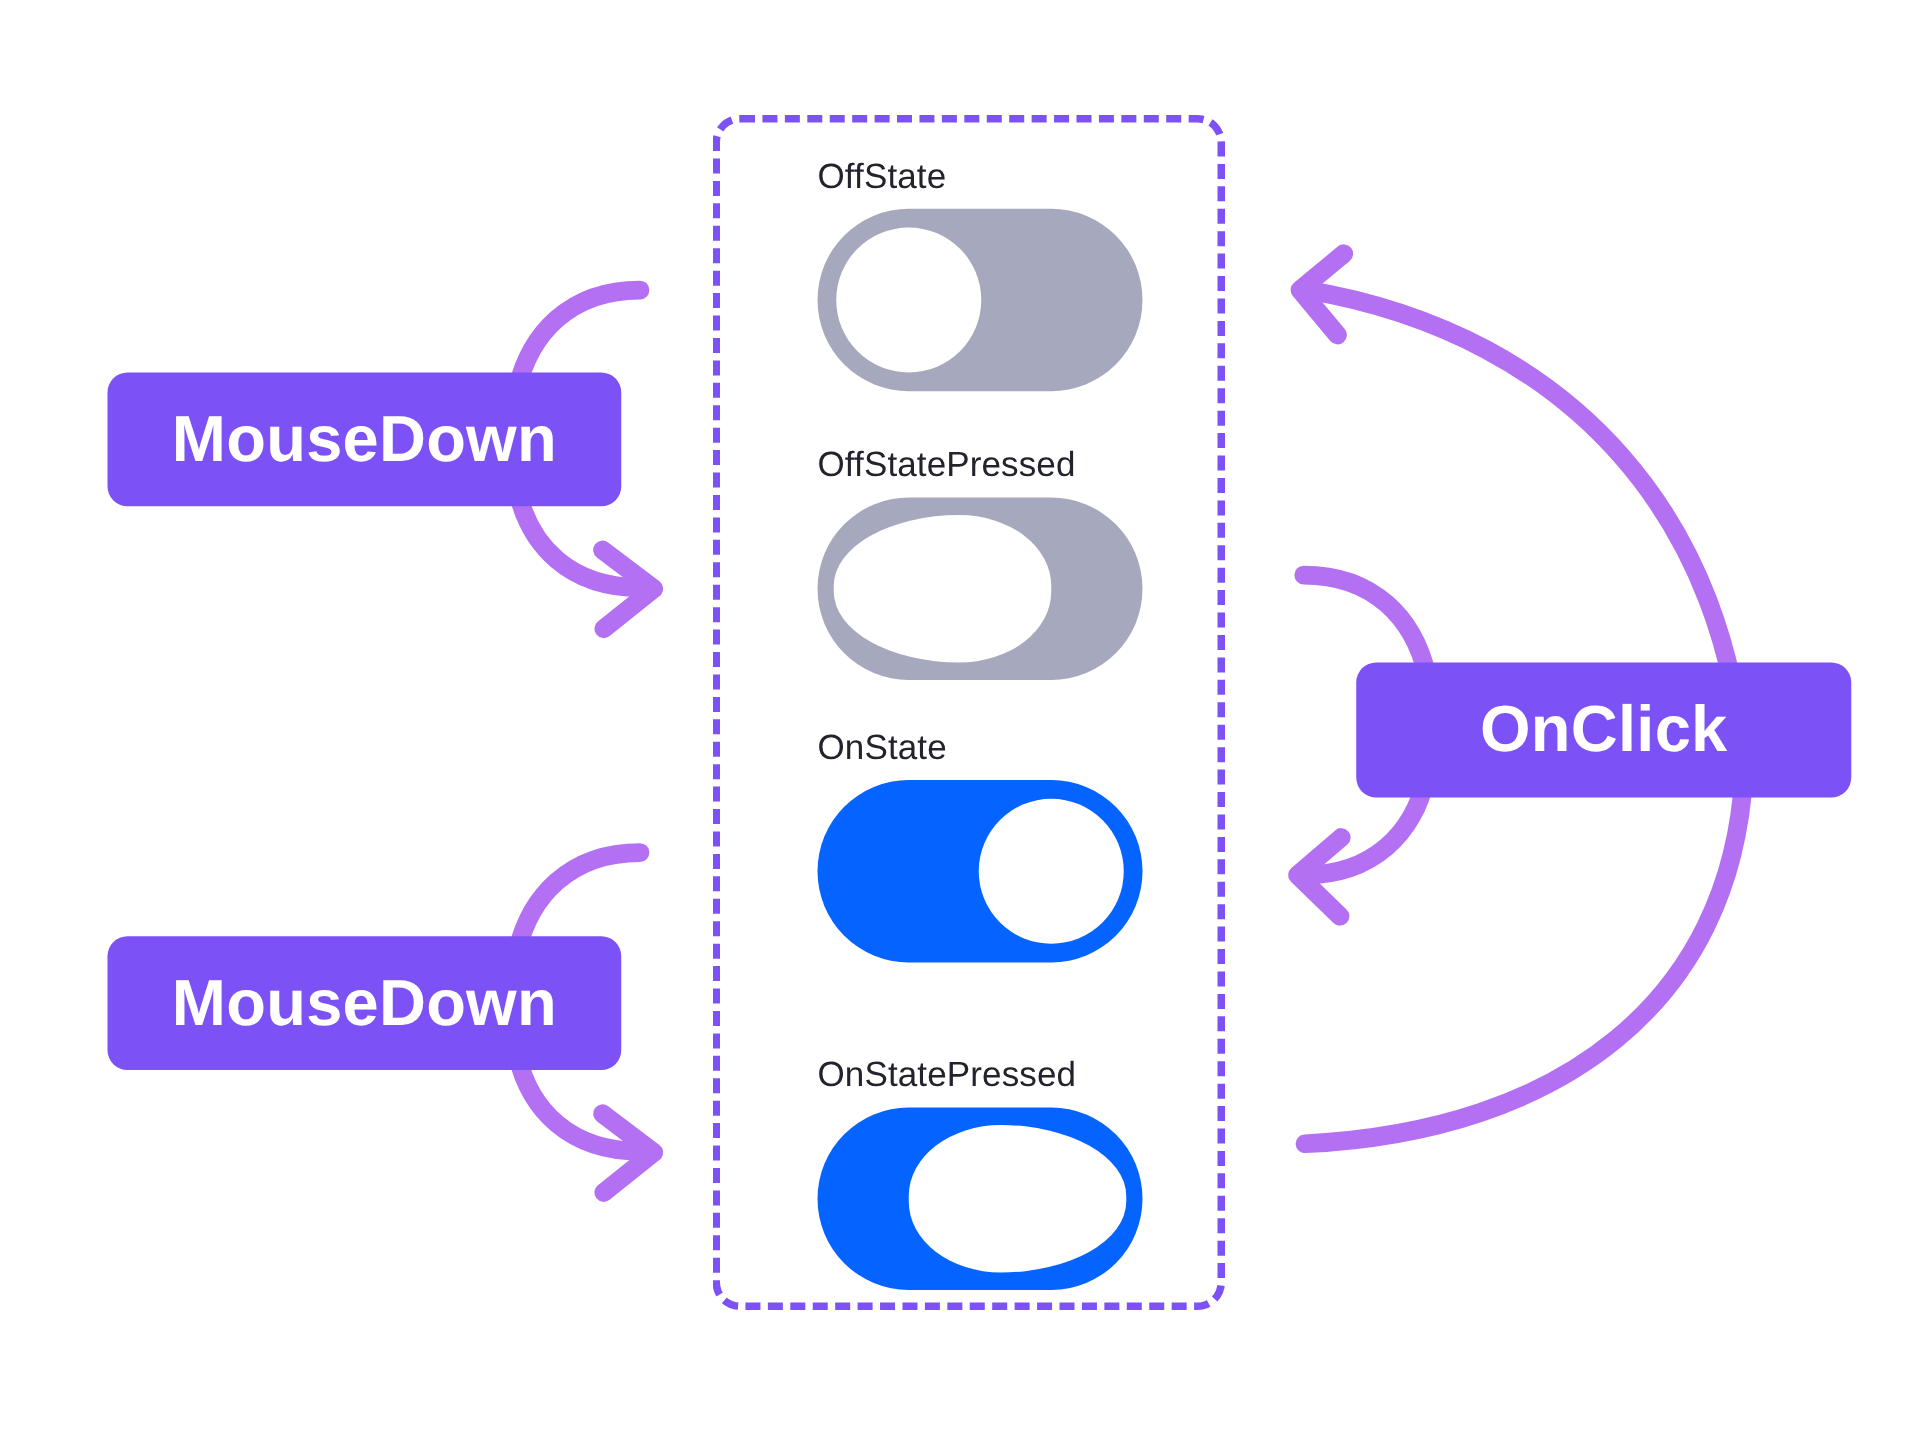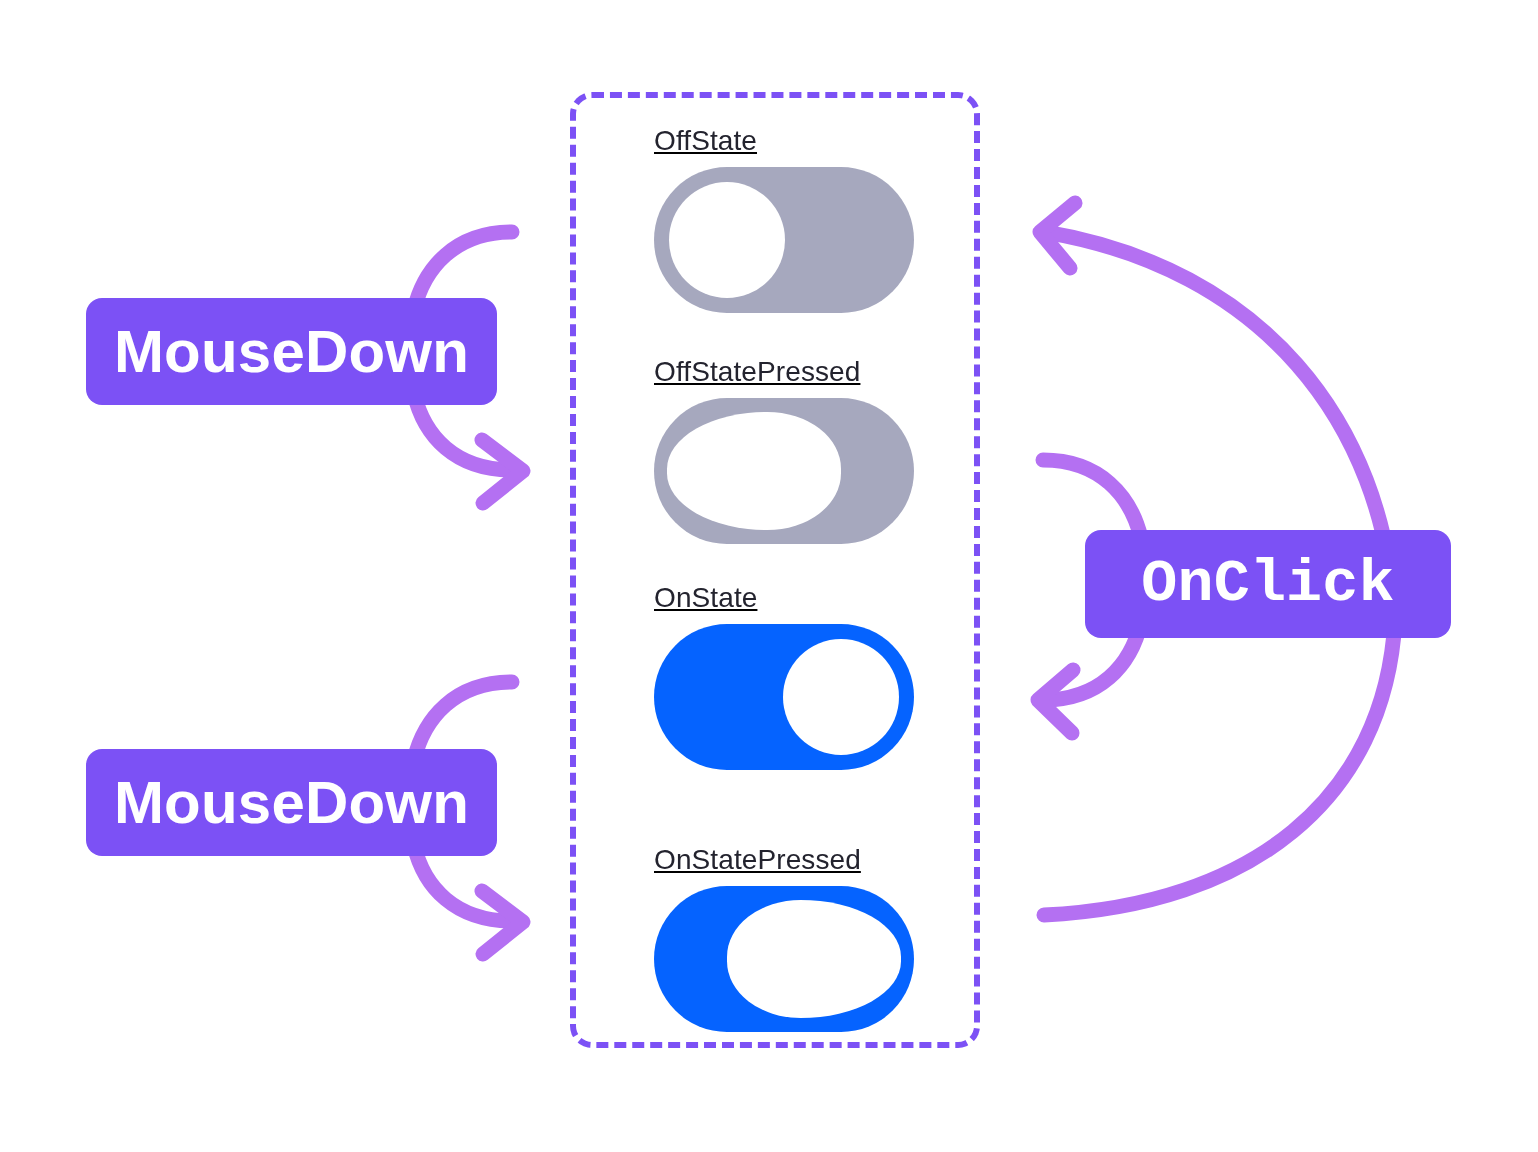--- a/index.html
+++ b/index.html
@@ -34,21 +34,20 @@
     width: 410px;
     height: 956px;
     border: 6px dashed #7c51f5;
     border-radius: 22px;
     box-sizing: border-box;
   }
   
   .state-item {
     position: absolute;
     left: 78px;
-    text-decoration: underline;
   }
   .state-label {
     font-size: 28px;
     font-weight: 400;
     color: #23232e;
     line-height: 34px;
     letter-spacing: 0.1px;
     margin-bottom: 9px;
     white-space: nowrap;
   }
@@ -103,29 +102,29 @@
 
   
   .event-chip {
     position: absolute;
     display: flex;
     align-items: center;
     justify-content: center;
     background: #7c51f5;
     border-radius: 16px;
     color: #ffffff;
-    font-size: 60px;
+    font-size: 52px;
     font-weight: bold;
     letter-spacing: 0.2px;
     white-space: nowrap;
     box-sizing: border-box;
   }
   #chip-mousedown-1 { left: 86px;  top: 298px; width: 411px; height: 107px; }
   #chip-mousedown-2 { left: 86px;  top: 749px; width: 411px; height: 107px; }
-  #chip-onclick     { left: 1085px; top: 530px; width: 366px; height: 108px; font-family: Liberation Mono, monospace; }
+  #chip-onclick     { left: 1085px; top: 530px; width: 396px; height: 108px; }
 </style>
 </head>
 <body>
 
 <div id="canvas">
 
   <svg id="arrow-layer" viewBox="0 0 1538 1152" xmlns="http://www.w3.org/2000/svg">
 
     <g>
       <path d="M 512 232 C 455 232 424 268 414 310

